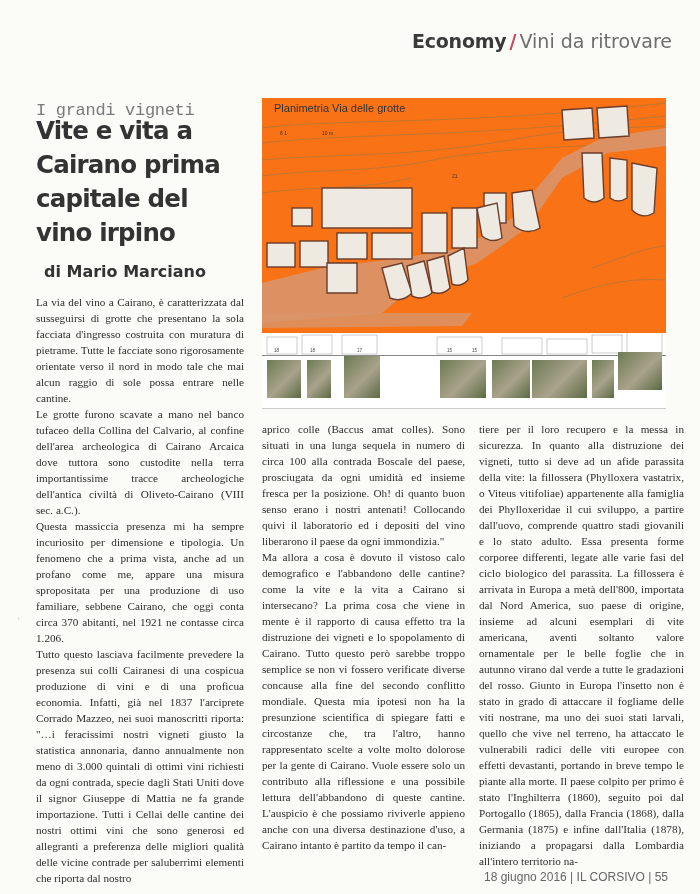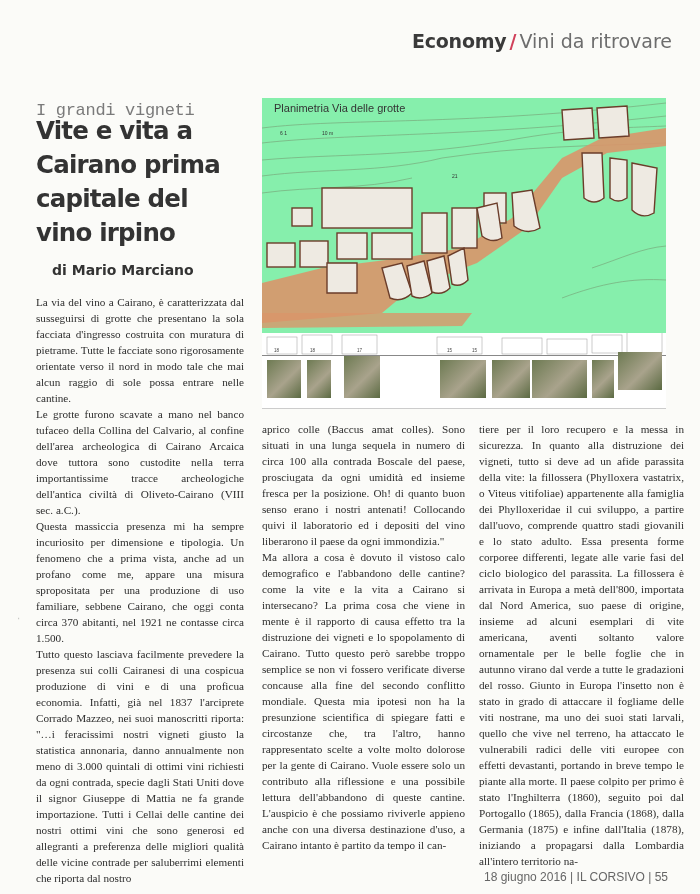--- a/index.html
+++ b/index.html
@@ -3,28 +3,28 @@
 <meta charset="utf-8">
 <style>
   html,body{margin:0;padding:0;}
   body{width:700px;height:894px;background:#fbfbf8;position:relative;overflow:hidden;font-family:"DejaVu Serif",serif;color:#2a2a2a;}
   .header{position:absolute;top:30px;right:28px;font-family:"DejaVu Sans",sans-serif;font-size:19px;white-space:nowrap;text-align:right;}
   .header .sec{font-weight:bold;color:#3a3a3a;letter-spacing:-0.2px;}
   .header .slash{color:#d0405a;font-weight:bold;margin:0 3px;}
   .header .sub{color:#6d6d6d;}
   .kicker{position:absolute;left:36px;top:101px;font-family:Liberation Mono, monospace;font-size:17px;color:#7a7a7a;letter-spacing:-0.3px;}
   .title{position:absolute;left:36px;top:114px;width:210px;font-family:"DejaVu Sans",sans-serif;font-weight:bold;font-size:24.5px;line-height:34px;color:#333;letter-spacing:-0.8px;}
-  .byline{position:absolute;left:52px;top:262px;font-family:"DejaVu Sans",sans-serif;font-weight:bold;font-size:14px;color:#333;}
+  .byline{position:absolute;left:44px;top:262px;font-family:"DejaVu Sans",sans-serif;font-weight:bold;font-size:16px;color:#333;}
   .col{position:absolute;font-family:"Liberation Serif",serif;font-size:11.2px;line-height:16px;color:#2d2d2d;text-align:justify;}
   .col p{margin:0;}
   .c1{left:36px;top:294px;width:208px;}
   .c2{left:262px;top:421px;width:203px;}
   .c3{left:479px;top:421px;width:205px;}
   .figure{position:absolute;left:262px;top:98px;width:404px;height:310px;background:#fff;border-bottom:1px solid #ccc;}
-  .plan{position:absolute;left:0;top:0;width:404px;height:235px;background:#86efac;overflow:hidden;}
+  .plan{position:absolute;left:0;top:0;width:404px;height:235px;background:#f97316;overflow:hidden;}
   .plan-title{position:absolute;left:12px;top:4px;font-family:"Liberation Sans",sans-serif;font-size:11px;color:#333;}
   .plan-label{position:absolute;font-family:"Liberation Sans",sans-serif;font-size:5px;color:#333;}
   .elev{position:absolute;left:0;top:235px;width:404px;height:22px;border-bottom:1px solid #888;}
   .photos{position:absolute;left:0;top:262px;width:404px;height:48px;}
   .photo{position:absolute;height:38px;background:linear-gradient(135deg,#6d7a52,#a9a38c 55%,#5b6a42);}
   .plabel{position:absolute;top:250px;font-family:"Liberation Sans",sans-serif;font-size:4.5px;color:#444;}
   .footer{position:absolute;right:32px;bottom:10px;font-family:Liberation Sans, sans-serif;font-size:12px;color:#666;}
   .mark{position:absolute;left:18px;top:616px;font-size:6px;color:#888;}
 </style>
 </head>
@@ -108,21 +108,21 @@
     <div class="photo" style="left:230px;width:38px"></div>
     <div class="photo" style="left:270px;width:55px"></div>
     <div class="photo" style="left:330px;width:22px"></div>
     <div class="photo" style="left:356px;width:44px;top:-8px"></div>
   </div>
 </div>
 
 <div class="col c1">
   <p>La via del vino a Cairano, è caratterizzata dal susseguirsi di grotte che presentano la sola facciata d'ingresso costruita con muratura di pietrame. Tutte le facciate sono rigorosamente orientate verso il nord in modo tale che mai alcun raggio di sole possa entrare nelle cantine.</p>
   <p>Le grotte furono scavate a mano nel banco tufaceo della Collina del Calvario, al confine dell'area archeologica di Cairano Arcaica dove tuttora sono custodite nella terra importantissime tracce archeologiche dell'antica civiltà di Oliveto-Cairano (VIII sec. a.C.).</p>
-  <p>Questa massiccia presenza mi ha sempre incuriosito per dimensione e tipologia. Un fenomeno che a prima vista, anche ad un profano come me, appare una misura spropositata per una produzione di uso familiare, sebbene Cairano, che oggi conta circa 370 abitanti, nel 1921 ne contasse circa 1.500.</p>
+  <p>Questa massiccia presenza mi ha sempre incuriosito per dimensione e tipologia. Un fenomeno che a prima vista, anche ad un profano come me, appare una misura spropositata per una produzione di uso familiare, sebbene Cairano, che oggi conta circa 370 abitanti, nel 1921 ne contasse circa 1.206.</p>
   <p>Tutto questo lasciava facilmente prevedere la presenza sui colli Cairanesi di una cospicua produzione di vini e di una proficua economia. Infatti, già nel 1837 l'arciprete Corrado Mazzeo, nei suoi manoscritti riporta: "…i feracissimi nostri vigneti giusto la statistica annonaria, danno annualmente non meno di 3.000 quintali di ottimi vini richiesti da ogni contrada, specie dagli Stati Uniti dove il signor Giuseppe di Mattia ne fa grande importazione. Tutti i Cellai delle cantine dei nostri ottimi vini che sono generosi ed allegranti a preferenza delle migliori qualità delle vicine contrade per saluberrimi elementi che riporta dal nostro</p>
 </div>
 <span class="mark">'</span>
 
 <div class="col c2">
   <p>aprico colle (Baccus amat colles). Sono situati in una lunga sequela in numero di circa 100 alla contrada Boscale del paese, prosciugata da ogni umidità ed insieme fresca per la posizione. Oh! di quanto buon senso erano i nostri antenati! Collocando quivi il laboratorio ed i depositi del vino liberarono il paese da ogni immondizia."</p>
   <p>Ma allora a cosa è dovuto il vistoso calo demografico e l'abbandono delle cantine? come la vite e la vita a Cairano si intersecano? La prima cosa che viene in mente è il rapporto di causa effetto tra la distruzione dei vigneti e lo spopolamento di Cairano. Tutto questo però sarebbe troppo semplice se non vi fossero verificate diverse concause alla fine del secondo conflitto mondiale. Questa mia ipotesi non ha la presunzione scientifica di spiegare fatti e circostanze che, tra l'altro, hanno rappresentato scelte a volte molto dolorose per la gente di Cairano. Vuole essere solo un contributo alla riflessione e una possibile lettura dell'abbandono di queste cantine. L'auspicio è che possiamo riviverle appieno anche con una diversa destinazione d'uso, a Cairano intanto è partito da tempo il can-</p>
 </div>
 
 <div class="col c3">

